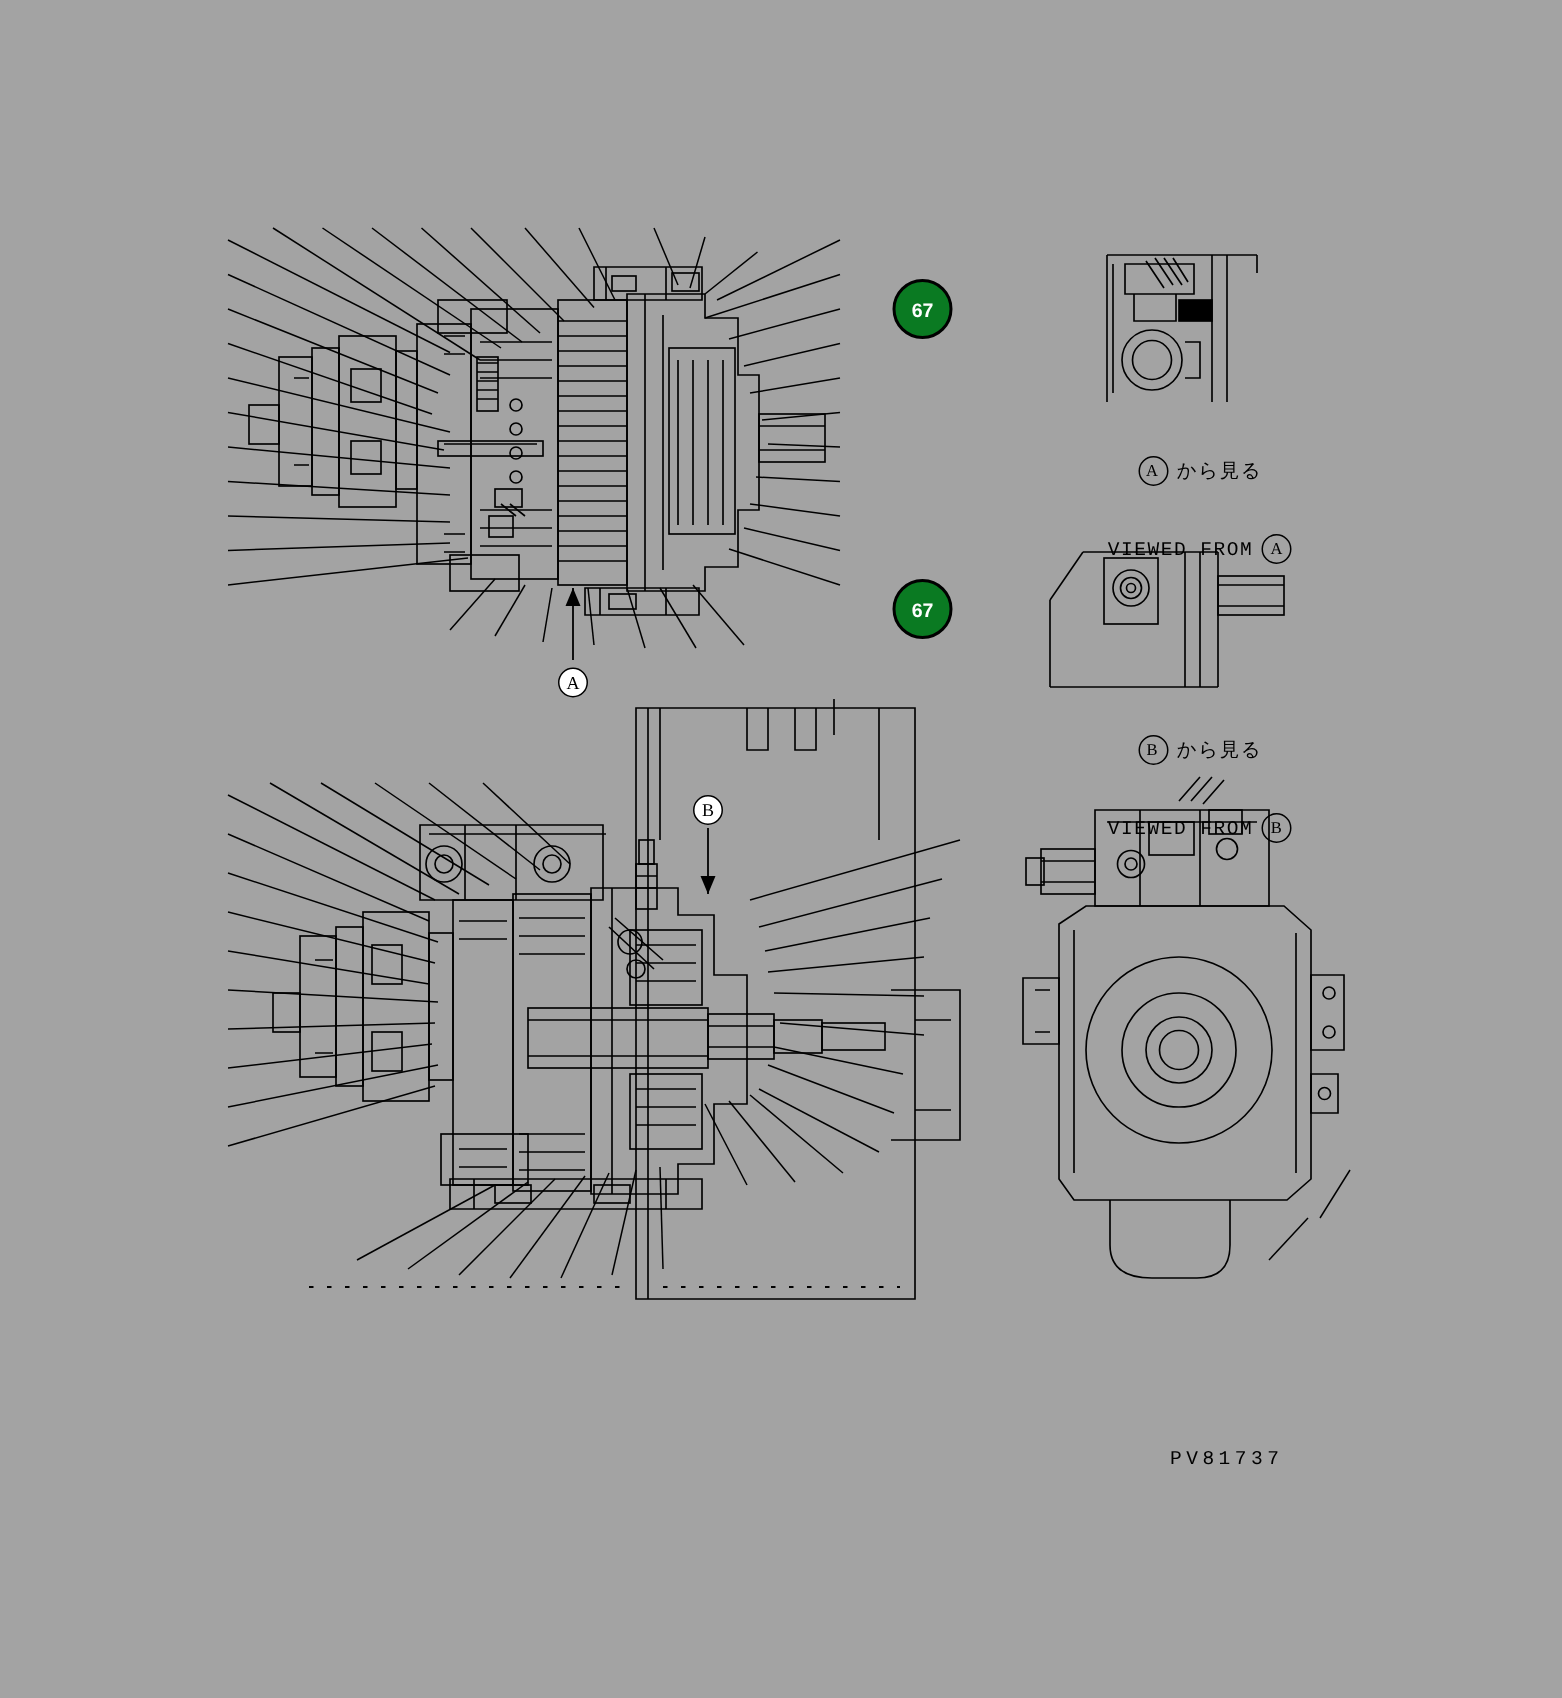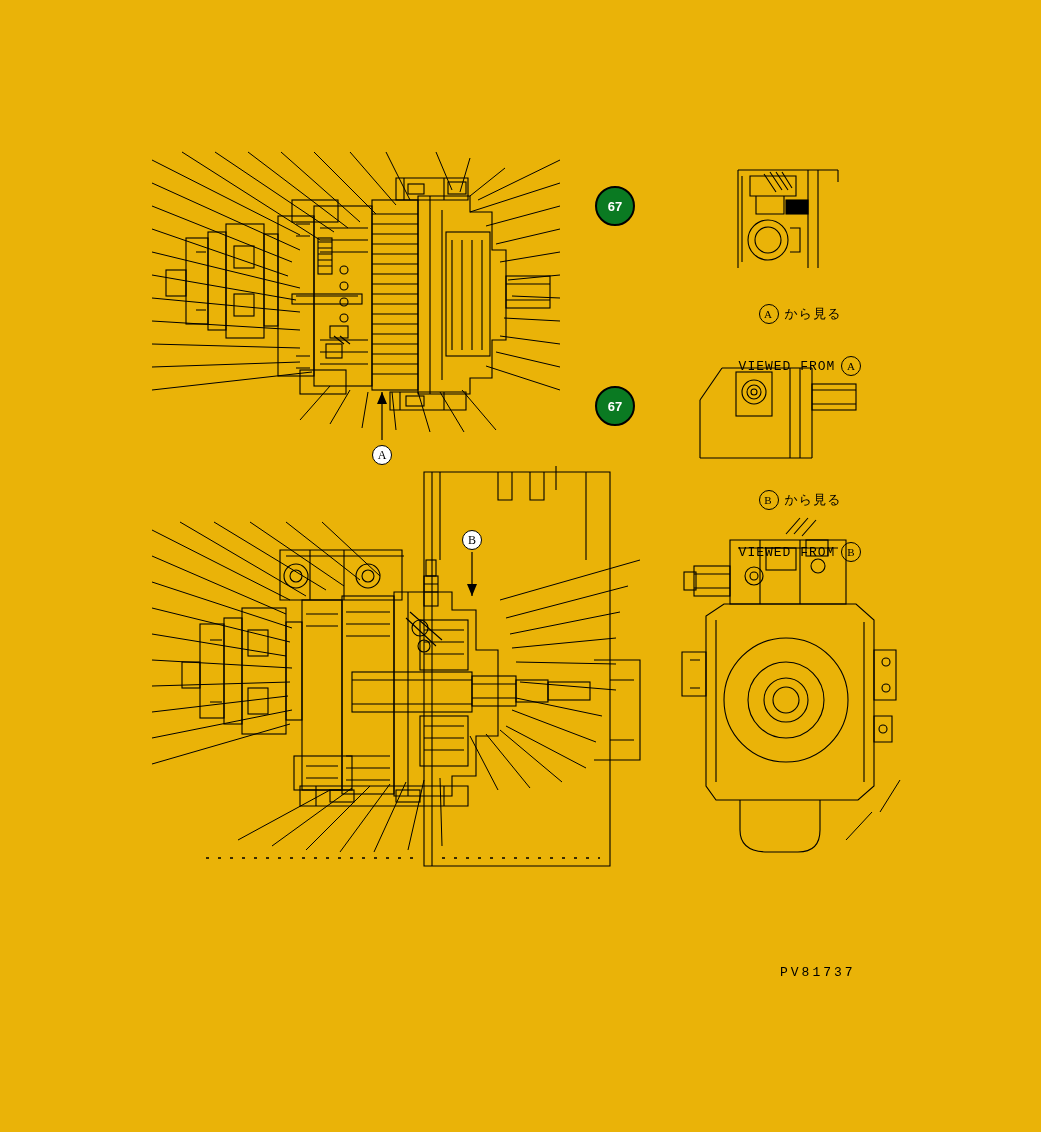--- a/index.html
+++ b/index.html
@@ -7,21 +7,21 @@
     padding: 0;
     background: #ffffff;
   }
   body {
     font-family: "Liberation Sans", sans-serif;
   }
   #page {
     position: relative;
     width: 1041px;
     height: 1132px;
-    background: #eab308;
+    background: #a3a3a3;
     overflow: hidden;
   }
   .svg-layer {
     position: absolute;
     left: 0;
     top: 0;
     width: 1041px;
     height: 1132px;
   }
   .lbl {

